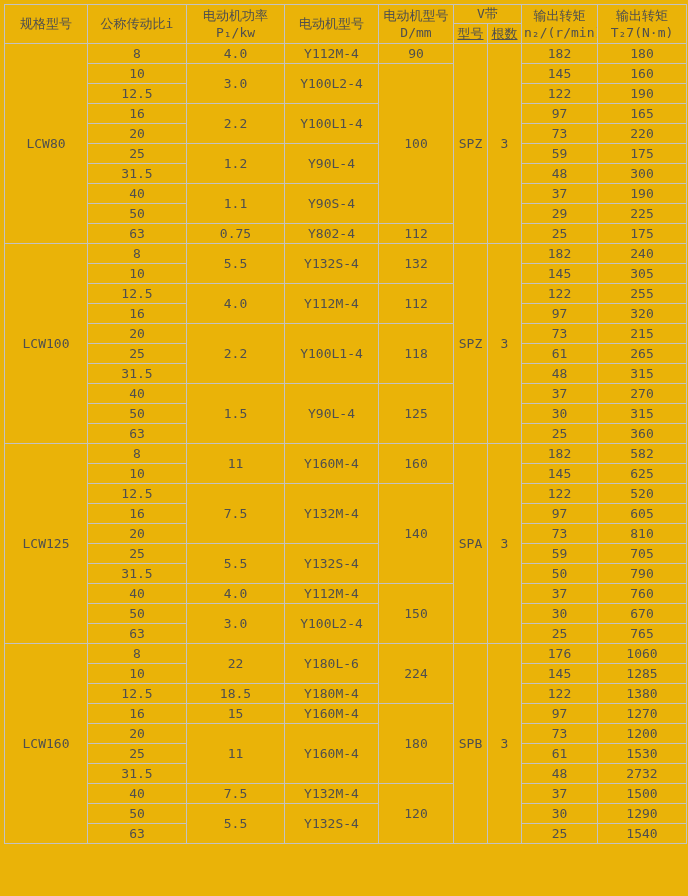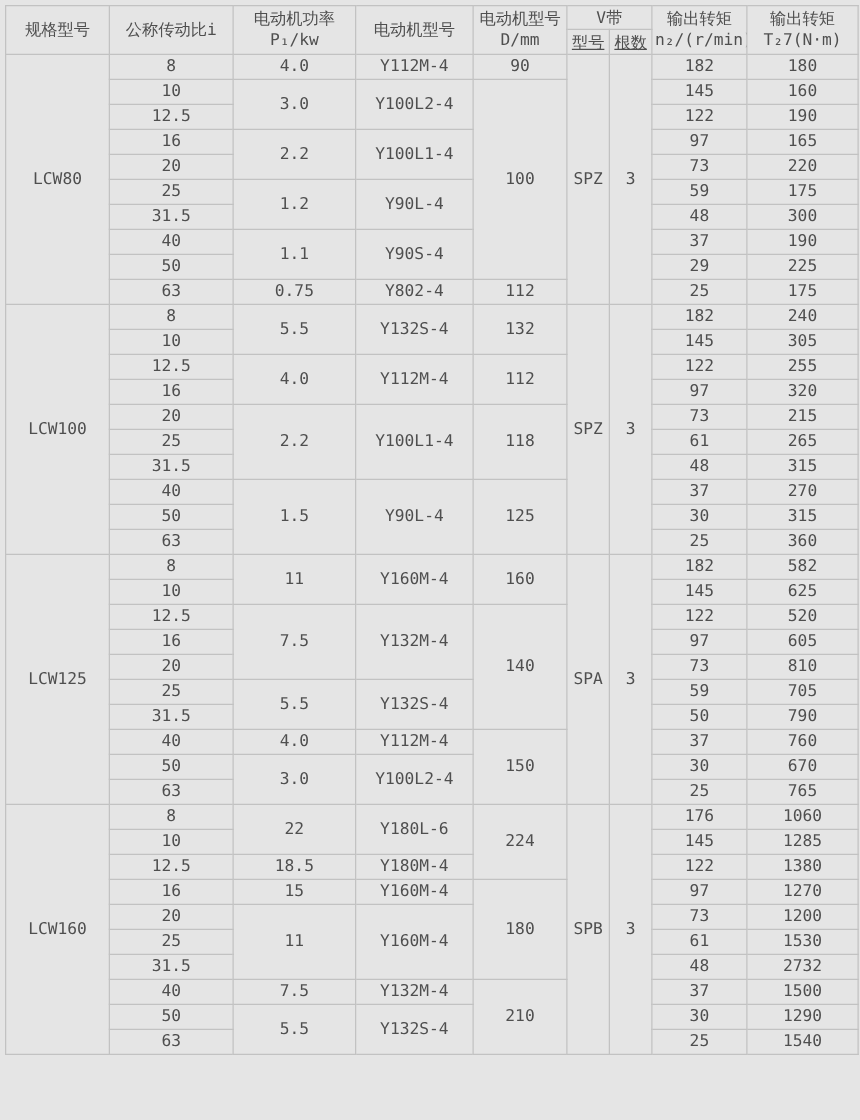--- a/index.html
+++ b/index.html
@@ -7,21 +7,21 @@
     padding: 0;
     background: #ffffff;
     width: 688px;
     height: 896px;
     font-family: "DejaVu Sans Mono", monospace;
   }
   .page {
     position: relative;
     width: 688px;
     height: 896px;
-    background: #e5e5e5;
+    background: #eab308;
     overflow: hidden;
   }
   table.spec {
     position: absolute;
     left: 4px;
     top: 4px;
     border-collapse: collapse;
     table-layout: fixed;
     width: 682px;
     color: #4f4f4f;
@@ -331,21 +331,21 @@
         </tr>
         <tr>
           <td>31.5</td>
           <td>48</td>
           <td>2732</td>
         </tr>
         <tr>
           <td>40</td>
           <td>7.5</td>
           <td>Y132M-4</td>
-          <td rowspan="3">210</td>
+          <td rowspan="3">120</td>
           <td>37</td>
           <td>1500</td>
         </tr>
         <tr>
           <td>50</td>
           <td rowspan="2">5.5</td>
           <td rowspan="2">Y132S-4</td>
           <td>30</td>
           <td>1290</td>
         </tr>

